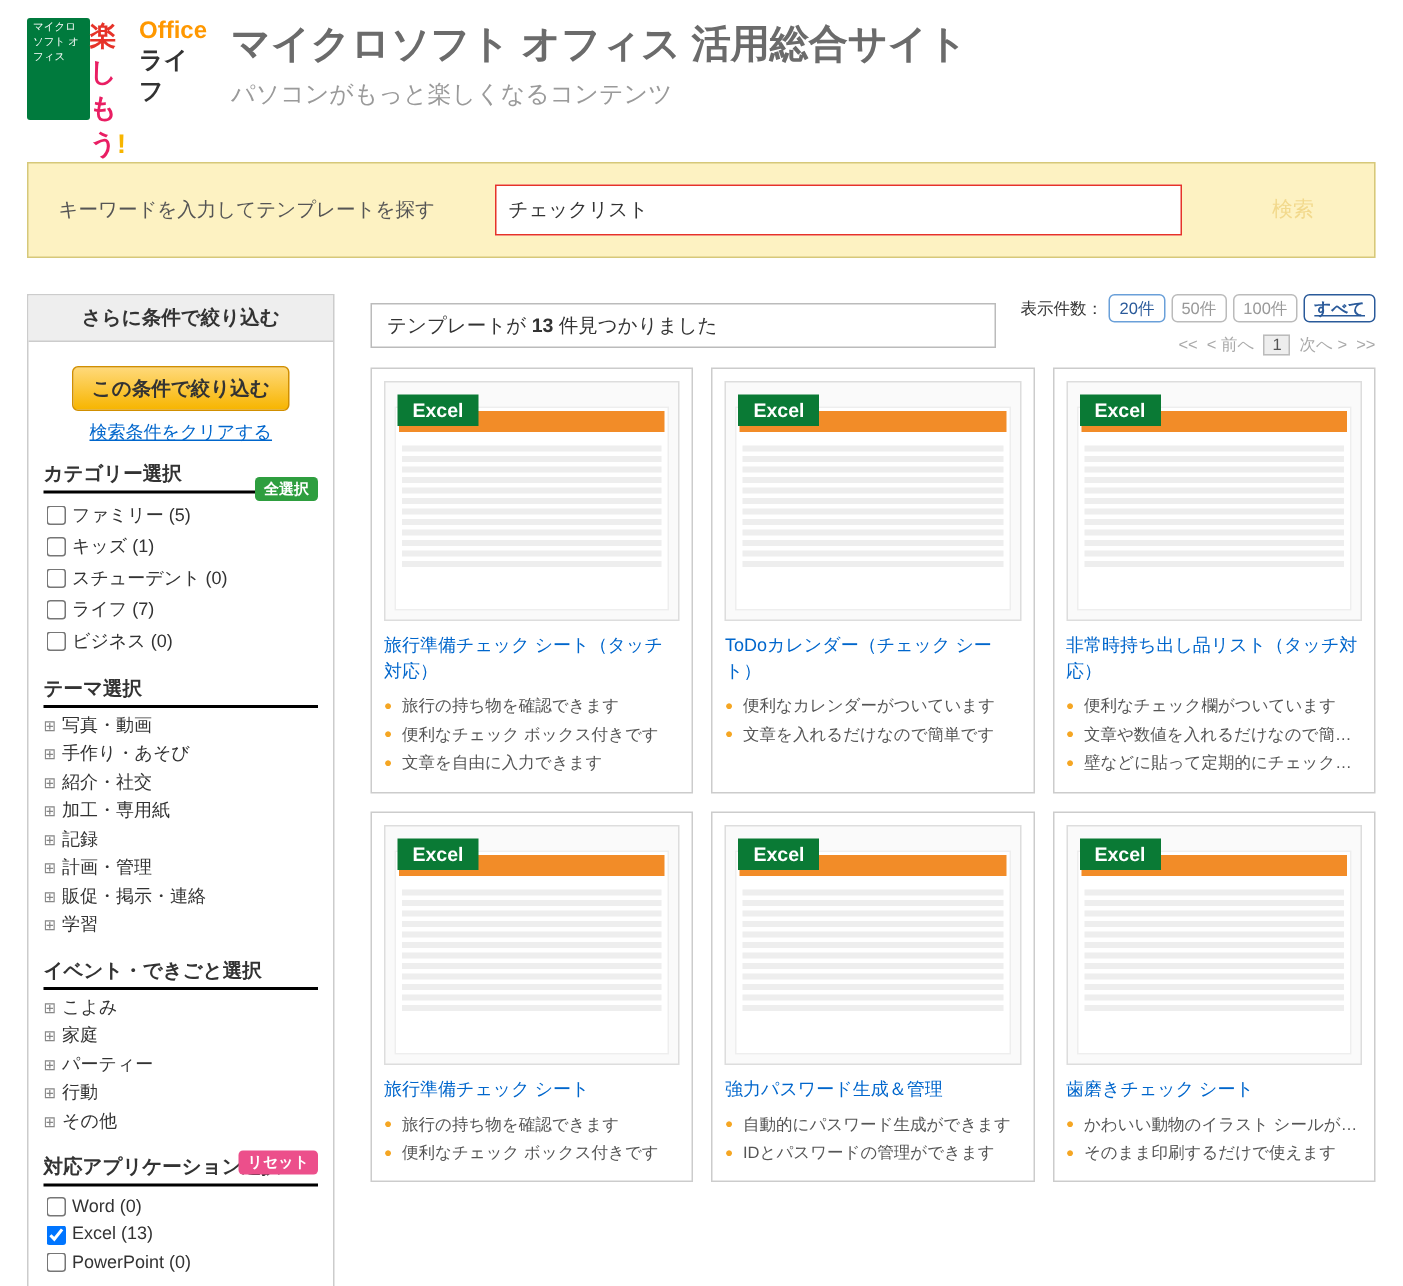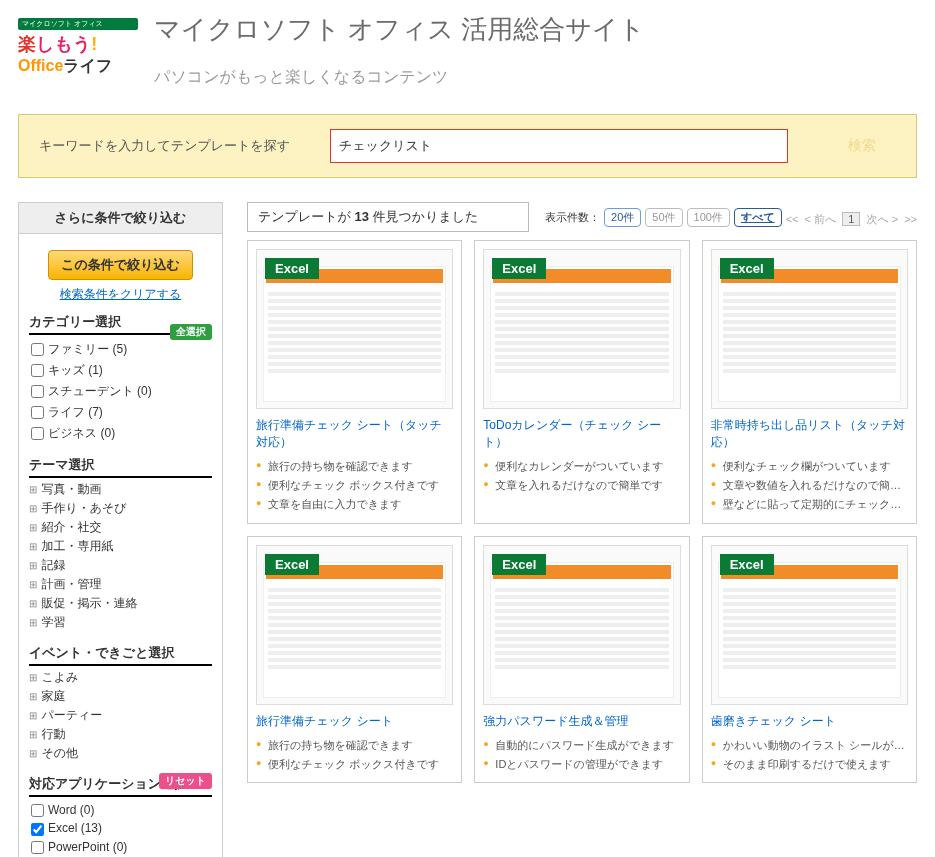--- a/index.html
+++ b/index.html
@@ -1,26 +1,26 @@
 <!DOCTYPE html>
 <html><head>
 <meta charset="utf-8">
 <style>
 * { box-sizing: border-box; margin: 0; padding: 0; }
 body { font-family: "Hiragino Kaku Gothic Pro", Meiryo, sans-serif; font-size: 12px; color: #333; background: #fff; width: 935px; }
 .header { display: flex; align-items: flex-start; padding: 12px 18px; gap: 16px; }
-.logo { width: 120px; height: 70px; display:flex; flex-direction:column; justify-content:center; }
+.logo { width: 120px; height: 70px; display:flex; flex-direction:row; }
 .logo-top { font-size: 18px; font-weight: bold; }
 .logo-top .red { color: #e63329; }
 .logo-top .pink { color: #e91e63; }
 .logo-top .yellow-dot { color:#f7b500; }
 .logo-small { background:#007a3d; color:#fff; font-size:7px; padding:1px 4px; border-radius:2px; display:inline-block; margin-bottom:2px;}
 .logo-office { font-size:16px; font-weight:bold; color:#333; }
 .logo-office .orange { color:#ff9800; }
-.header-titles h1 { font-size: 26px; color:#6b6b6b; font-weight:normal; margin-bottom:20px;}
+.header-titles h1 { font-size: 26px; color:#6b6b6b; font-weight:bold; margin-bottom:6px;}
 .header-titles h2 { font-size: 16px; color:#9a9a9a; font-weight:normal;}
 .search-bar { margin: 14px 18px; background:#fdf2c2; border:1px solid #d6c87a; padding:14px 20px; display:flex; align-items:center; gap:40px;}
 .search-label { font-size:13px; color:#555; }
 .search-input { flex:1; height:16px; border:1px solid #e63329; padding:16px 8px; font-size:13px; background:#fff; color:#333;}
 .search-btn { color:#f2d98c; font-size:14px; padding:0 20px; background:none; border:none;}
 .main { display:flex; padding: 10px 18px 0 18px; gap:24px; align-items:flex-start;}
 .sidebar { width:205px; flex-shrink:0; border:1px solid #ccc; }
 .sidebar-header { background:#eee; border-bottom:1px solid #ccc; text-align:center; padding:6px; font-size:13px; font-weight:bold;}
 .sidebar-body { padding:8px 10px;}
 .filter-btn { display:block; margin:8px auto 6px; background:linear-gradient(#ffd97a,#f7b500); border:1px solid #d18f00; border-radius:4px; padding:5px 12px; font-size:13px; font-weight:bold; color:#333; cursor:pointer;}
@@ -33,21 +33,21 @@
 .check-list input[type=checkbox]{ margin-right:4px; vertical-align:middle;}
 .tree-list { list-style:none; padding:2px 0 2px 0; font-size:12px;}
 .tree-list li { padding:1px 0;}
 .tree-list li::before { content:"⊞"; color:#888; margin-right:4px; font-size:10px;}
 .tree-list a, .check-list span { color:#333;}
 .tree-list li span { cursor:pointer;}
 .content { flex:1;}
 .results-bar { display:flex; justify-content:space-between; align-items:center; margin-bottom:8px;}
 .results-text { border:1px solid #bbb; padding:5px 10px; font-size:13px; flex:1; margin-right:16px; background:#fff;}
 .results-text b { font-weight:bold;}
-.display-opts { display:flex; align-items:center; gap:4px; font-size:11px; flex-direction:row; align-items:flex-end;}
+.display-opts { display:flex; align-items:center; gap:4px; font-size:11px; flex-direction:column; align-items:flex-end;}
 .display-row { display:flex; align-items:center; gap:4px;}
 .count-btn { border:1px solid #6aa0d9; background:#fff; color:#2a5a9a; border-radius:4px; padding:1px 6px; font-size:11px; cursor:pointer;}
 .count-btn.inactive { border-color:#bbb; color:#999;}
 .count-btn.all { border-color:#2a5a9a; font-weight:bold;text-decoration:underline;}
 .pager { display:flex; align-items:center; gap:6px; font-size:11px; color:#aaa; margin-top:3px;}
 .pager .page-cur { border:1px solid #bbb; padding:0 5px; background:#eee; color:#555;}
 .pager span { cursor:default;}
 .grid { display:grid; grid-template-columns: repeat(3, 1fr); gap:12px;}
 .card { border:1px solid #ccc; padding:8px; background:#fff;}
 .thumb { border:1px solid #ddd; height:160px; position:relative; background:#fafafa; overflow:hidden;}

